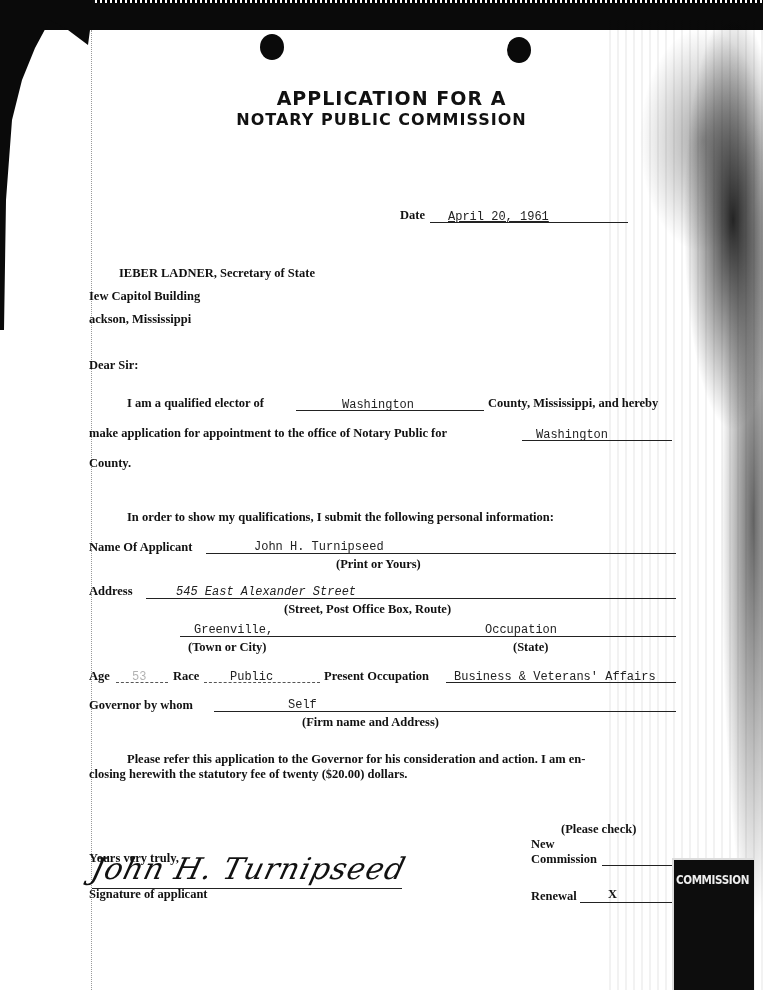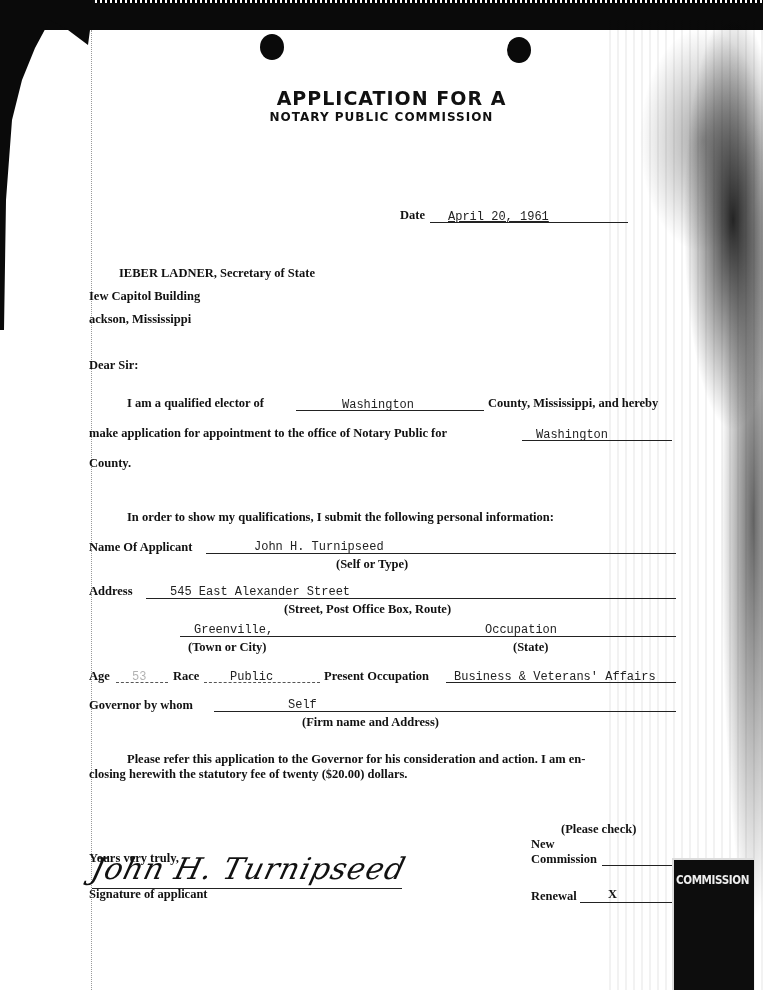--- a/index.html
+++ b/index.html
@@ -25,21 +25,21 @@
       repeating-linear-gradient(90deg, rgba(0,0,0,0) 0 6px, rgba(0,0,0,0.05) 6px 8px);
   }
   .left-margin-line { left:91px; top:30px; width:0; height:960px; border-left:1px dotted #999; }
 
   .title {
     left:0; width:763px; text-align:center;
     font-family:"DejaVu Sans", "Liberation Sans", sans-serif;
     font-weight:bold; letter-spacing:1px; color:#111;
   }
   .title1 { top:87px; font-size:19px; padding-left:10px; }
-  .title2 { top:110px; font-size:12px; }
+  .title2 { top:110px; font-size:16px; }
 
   .t { font-size:12.5px; white-space:nowrap; }
   .b { font-weight:bold; }
   .mono { font-family:"Liberation Mono", "DejaVu Sans Mono", monospace; font-size:12px; color:#222; }
   .line { border-bottom:1px solid #222; position:absolute; height:0; }
   .dline { border-bottom:1px dashed #555; position:absolute; height:0; }
   .sig {
     font-family:"DejaVu Serif", serif; font-style:italic; font-size:30px;
     letter-spacing:1px; color:#111; transform:skewX(-14deg);
   }
@@ -91,25 +91,25 @@
 <div class="line" style="left:522px; top:440px; width:150px;"></div>
 <div class="abs mono" style="left:536px; top:428px;">Washington</div>
 
 <div class="abs t b" style="left:89px; top:456px;">County.</div>
 
 <div class="abs t b" style="left:127px; top:510px;">In order to show my qualifications, I submit the following personal information:</div>
 
 <div class="abs t b" style="left:89px; top:540px;">Name Of Applicant</div>
 <div class="line" style="left:206px; top:553px; width:470px;"></div>
 <div class="abs mono" style="left:254px; top:540px;">John H. Turnipseed</div>
-<div class="abs t b" style="left:336px; top:557px;">(Self or Type)</div>
+<div class="abs t b" style="left:336px; top:557px;">(Print or Yours)</div>
 
 <div class="abs t b" style="left:89px; top:584px;">Address</div>
 <div class="line" style="left:146px; top:598px; width:530px;"></div>
-<div class="abs mono" style="left:170px; top:585px;">545 East Alexander Street</div>
+<div class="abs mono" style="left:176px; top:585px;font-style:italic;">545 East Alexander Street</div>
 <div class="abs t b" style="left:284px; top:602px;">(Street, Post Office Box, Route)</div>
 
 <div class="line" style="left:180px; top:636px; width:496px;"></div>
 <div class="abs mono" style="left:194px; top:623px;">Greenville,</div>
 <div class="abs mono" style="left:485px; top:623px;">Occupation</div>
 <div class="abs t b" style="left:188px; top:640px;">(Town or City)</div>
 <div class="abs t b" style="left:513px; top:640px;">(State)</div>
 
 <div class="abs t b" style="left:89px; top:669px;">Age</div>
 <div class="dline" style="left:116px; top:682px; width:52px;"></div>

